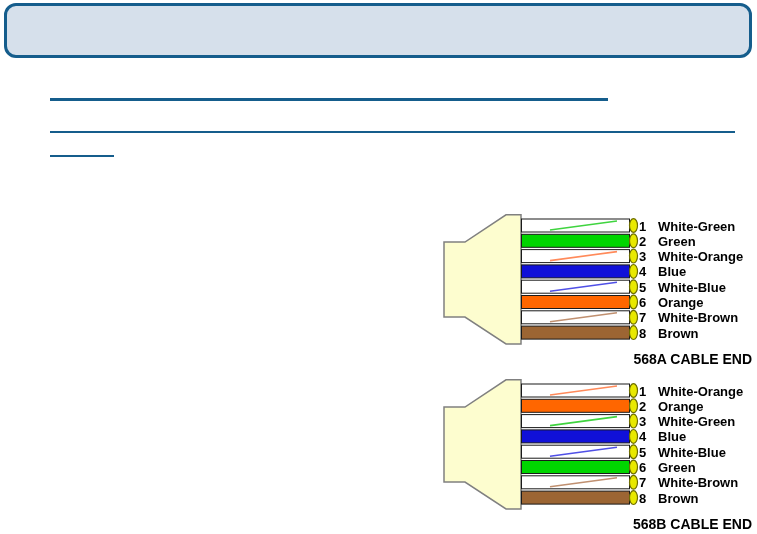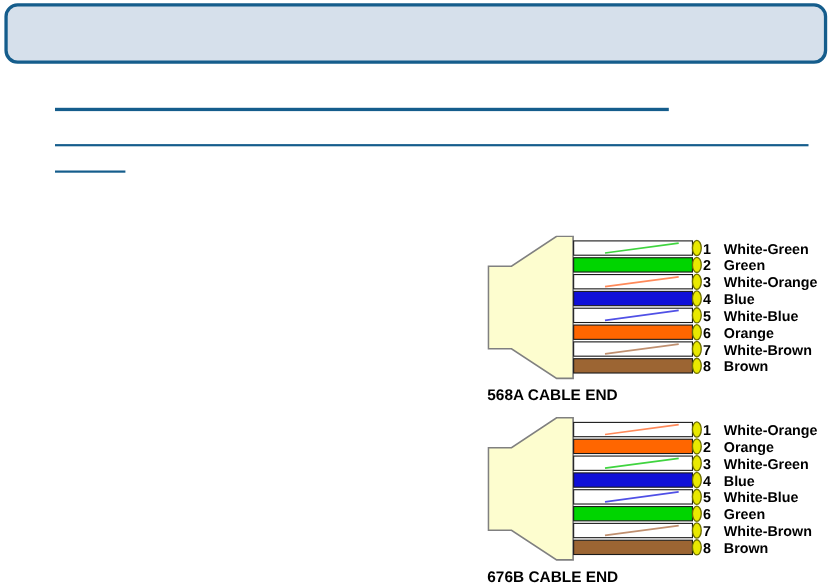--- a/index.html
+++ b/index.html
@@ -16,21 +16,21 @@
   .rule{position:absolute;background:#155D8C;}
   .rule-1{left:50px;top:98px;width:558px;height:3px;}
   .rule-2{left:50px;top:131px;width:685px;height:2px;}
   .rule-3{left:50px;top:155px;width:64px;height:2px;}
   .diagram{position:absolute;width:315px;height:155px;}
   .diagram-a{left:443px;top:214px;}
   .diagram-b{left:443px;top:379px;}
   .diagram svg{position:absolute;left:0;top:0;}
   .caption{
     position:absolute;left:0;top:137px;width:309px;
-    text-align:left;font-size:14px;font-weight:700;color:#000000;
+    text-align:right;font-size:14px;font-weight:700;color:#000000;
     letter-spacing:0;white-space:nowrap;
   }
 </style>
 </head>
 <body>
 
 <div class="banner"></div>
 
 <div class="rule rule-1"></div>
 <div class="rule rule-2"></div>
@@ -89,21 +89,21 @@
       <g>
         <rect x="78.5" y="112.10000000000001" width="108" height="13" fill="#9C6533" stroke="#1A1A1A" stroke-width="1"></rect>
         <ellipse cx="190.5" cy="118.60000000000001" rx="4" ry="6.9" fill="#E9E900" stroke="#6E6E00" stroke-width="1.2"></ellipse>
         <text x="196" y="123.60000000000001" font-size="13" font-weight="700" fill="#000000" font-family="&quot;Liberation Sans&quot;,sans-serif">8</text>
         <text x="215" y="123.60000000000001" font-size="13" font-weight="700" fill="#000000" font-family="&quot;Liberation Sans&quot;,sans-serif">Brown</text>
       </g>
     </svg>
   </div>
 
 <div class="diagram diagram-b" id="diagram-568b">
-  <div class="caption">676B CABLE END</div>
+  <div class="caption">568B CABLE END</div>
 <svg width="315" height="135">
       <polygon points="1,28 22,28 63,0.8 78,0.8 78,130 63,130 22,103 1,103" fill="#FDFDCF" stroke="#808080" stroke-width="1.5"></polygon>
       <g>
         <rect x="78.5" y="5" width="108" height="13" fill="#FFFFFF" stroke="#1A1A1A" stroke-width="1"></rect>
         <line x1="107" y1="16" x2="174" y2="7" stroke="#FF8A5A" stroke-width="1.6"></line>
         <ellipse cx="190.5" cy="11.5" rx="4" ry="6.9" fill="#E9E900" stroke="#6E6E00" stroke-width="1.2"></ellipse>
         <text x="196" y="16.5" font-size="13" font-weight="700" fill="#000000" font-family="&quot;Liberation Sans&quot;,sans-serif">1</text>
         <text x="215" y="16.5" font-size="13" font-weight="700" fill="#000000" font-family="&quot;Liberation Sans&quot;,sans-serif">White-Orange</text>
       </g>
       <g>

